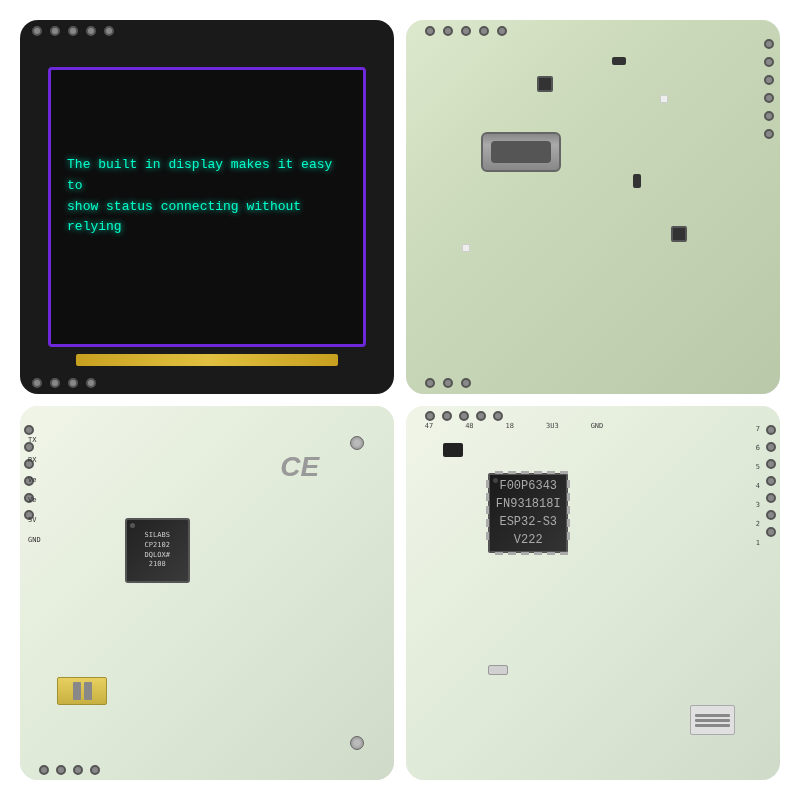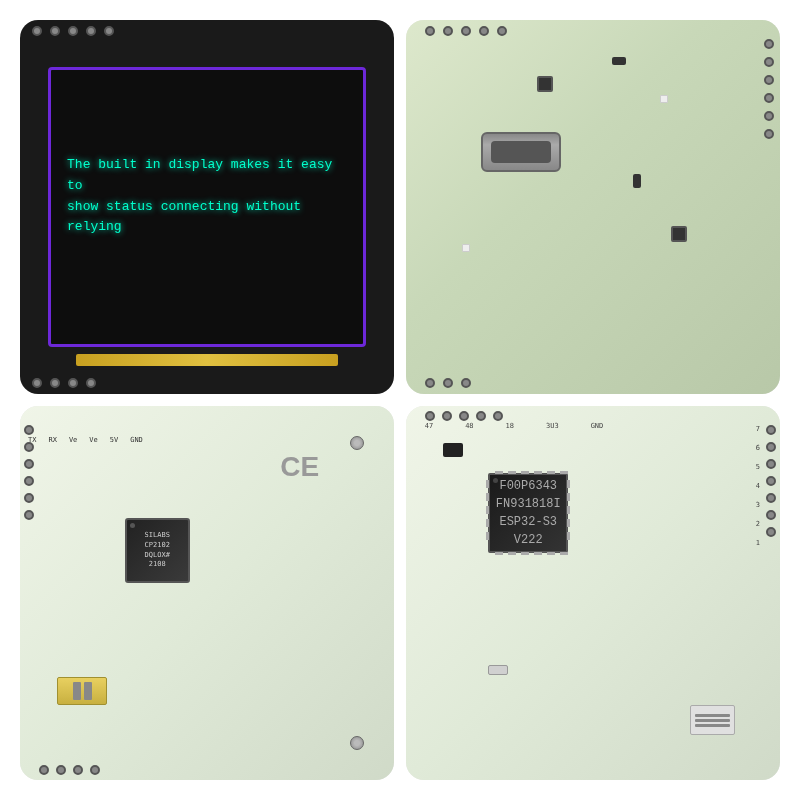--- a/index.html
+++ b/index.html
@@ -228,21 +228,21 @@
       width: 8px;
       height: 18px;
       background: #888;
       border-radius: 1px;
     }
     .pin-labels {
       position: absolute;
       left: 8px;
       top: 8%;
       display: flex;
-      flex-direction: row;
+      flex-direction: column;
       gap: 12px;
     }
     .pin-label {
       font-size: 7px;
       font-family: monospace;
       color: #333;
     }
     .holes-left-col-bl {
       position: absolute;
       left: 4px;
@@ -257,20 +257,21 @@
       left: 5%;
       display: flex;
       gap: 7px;
     }
     .ce-mark {
       position: absolute;
       top: 12%;
       right: 20%;
       font-size: 28px;
       color: #999;
+      font-style: italic;
       font-weight: bold;
     }
     .screw1 {
       position: absolute;
       width: 14px;
       height: 14px;
       background: radial-gradient(circle, #bbb 30%, #888 100%);
       border-radius: 50%;
       border: 1px solid #666;
     }

